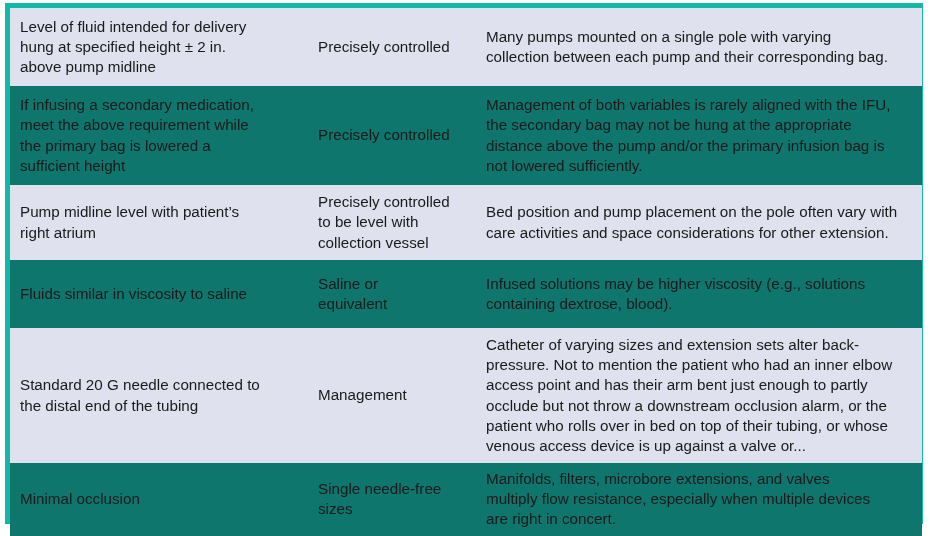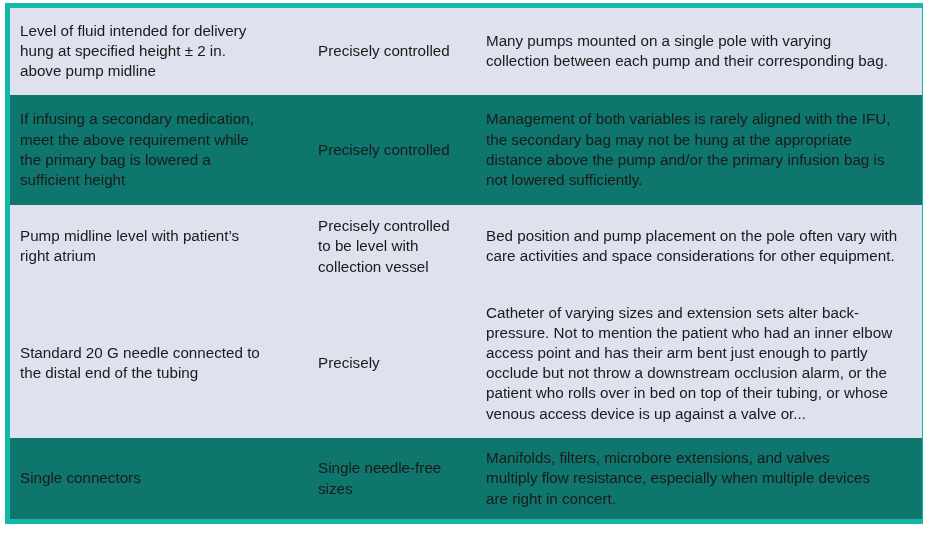--- a/index.html
+++ b/index.html
@@ -99,46 +99,59 @@
           <span class="cell-text">Pump midline level with patient’s
 right atrium</span>
         </td>
         <td class="col-control">
           <span class="cell-text">Precisely controlled
 to be level with
 collection vessel</span>
         </td>
         <td class="col-reality">
           <span class="cell-text">Bed position and pump placement on the pole often vary with
-care activities and space considerations for other equipment.</span>
+care activities and space considerations for other extension.</span>
         </td>
       </tr>
 
+      <tr class="row-plain" style="height:68px;">
+        <td class="col-requirement">
+          <span class="cell-text">Fluids similar in viscosity to saline</span>
+        </td>
+        <td class="col-control">
+          <span class="cell-text">Saline or
+equivalent</span>
+        </td>
+        <td class="col-reality">
+          <span class="cell-text">Infused solutions may be higher viscosity (e.g., solutions
+containing dextrose, blood).</span>
+        </td>
+      </tr>
 
       <tr class="row-shaded" style="height:135px;">
         <td class="col-requirement">
           <span class="cell-text">Standard 20 G needle connected to
 the distal end of the tubing</span>
         </td>
         <td class="col-control">
-          <span class="cell-text">Precisely</span>
+          <span class="cell-text">Management</span>
         </td>
         <td class="col-reality">
           <span class="cell-text">Catheter of varying sizes and extension sets alter back-
 pressure. Not to mention the patient who had an inner elbow
 access point and has their arm bent just enough to partly
 occlude but not throw a downstream occlusion alarm, or the
 patient who rolls over in bed on top of their tubing, or whose
 venous access device is up against a valve or...</span>
         </td>
       </tr>
 
       <tr class="row-plain" style="height:66px;">
         <td class="col-requirement">
-          <span class="cell-text">Single connectors</span>
+          <span class="cell-text">Minimal occlusion</span>
         </td>
         <td class="col-control">
           <span class="cell-text">Single needle-free
 sizes</span>
         </td>
         <td class="col-reality">
           <span class="cell-text">Manifolds, filters, microbore extensions, and valves
 multiply flow resistance, especially when multiple devices
 are right in concert.</span>
         </td>

